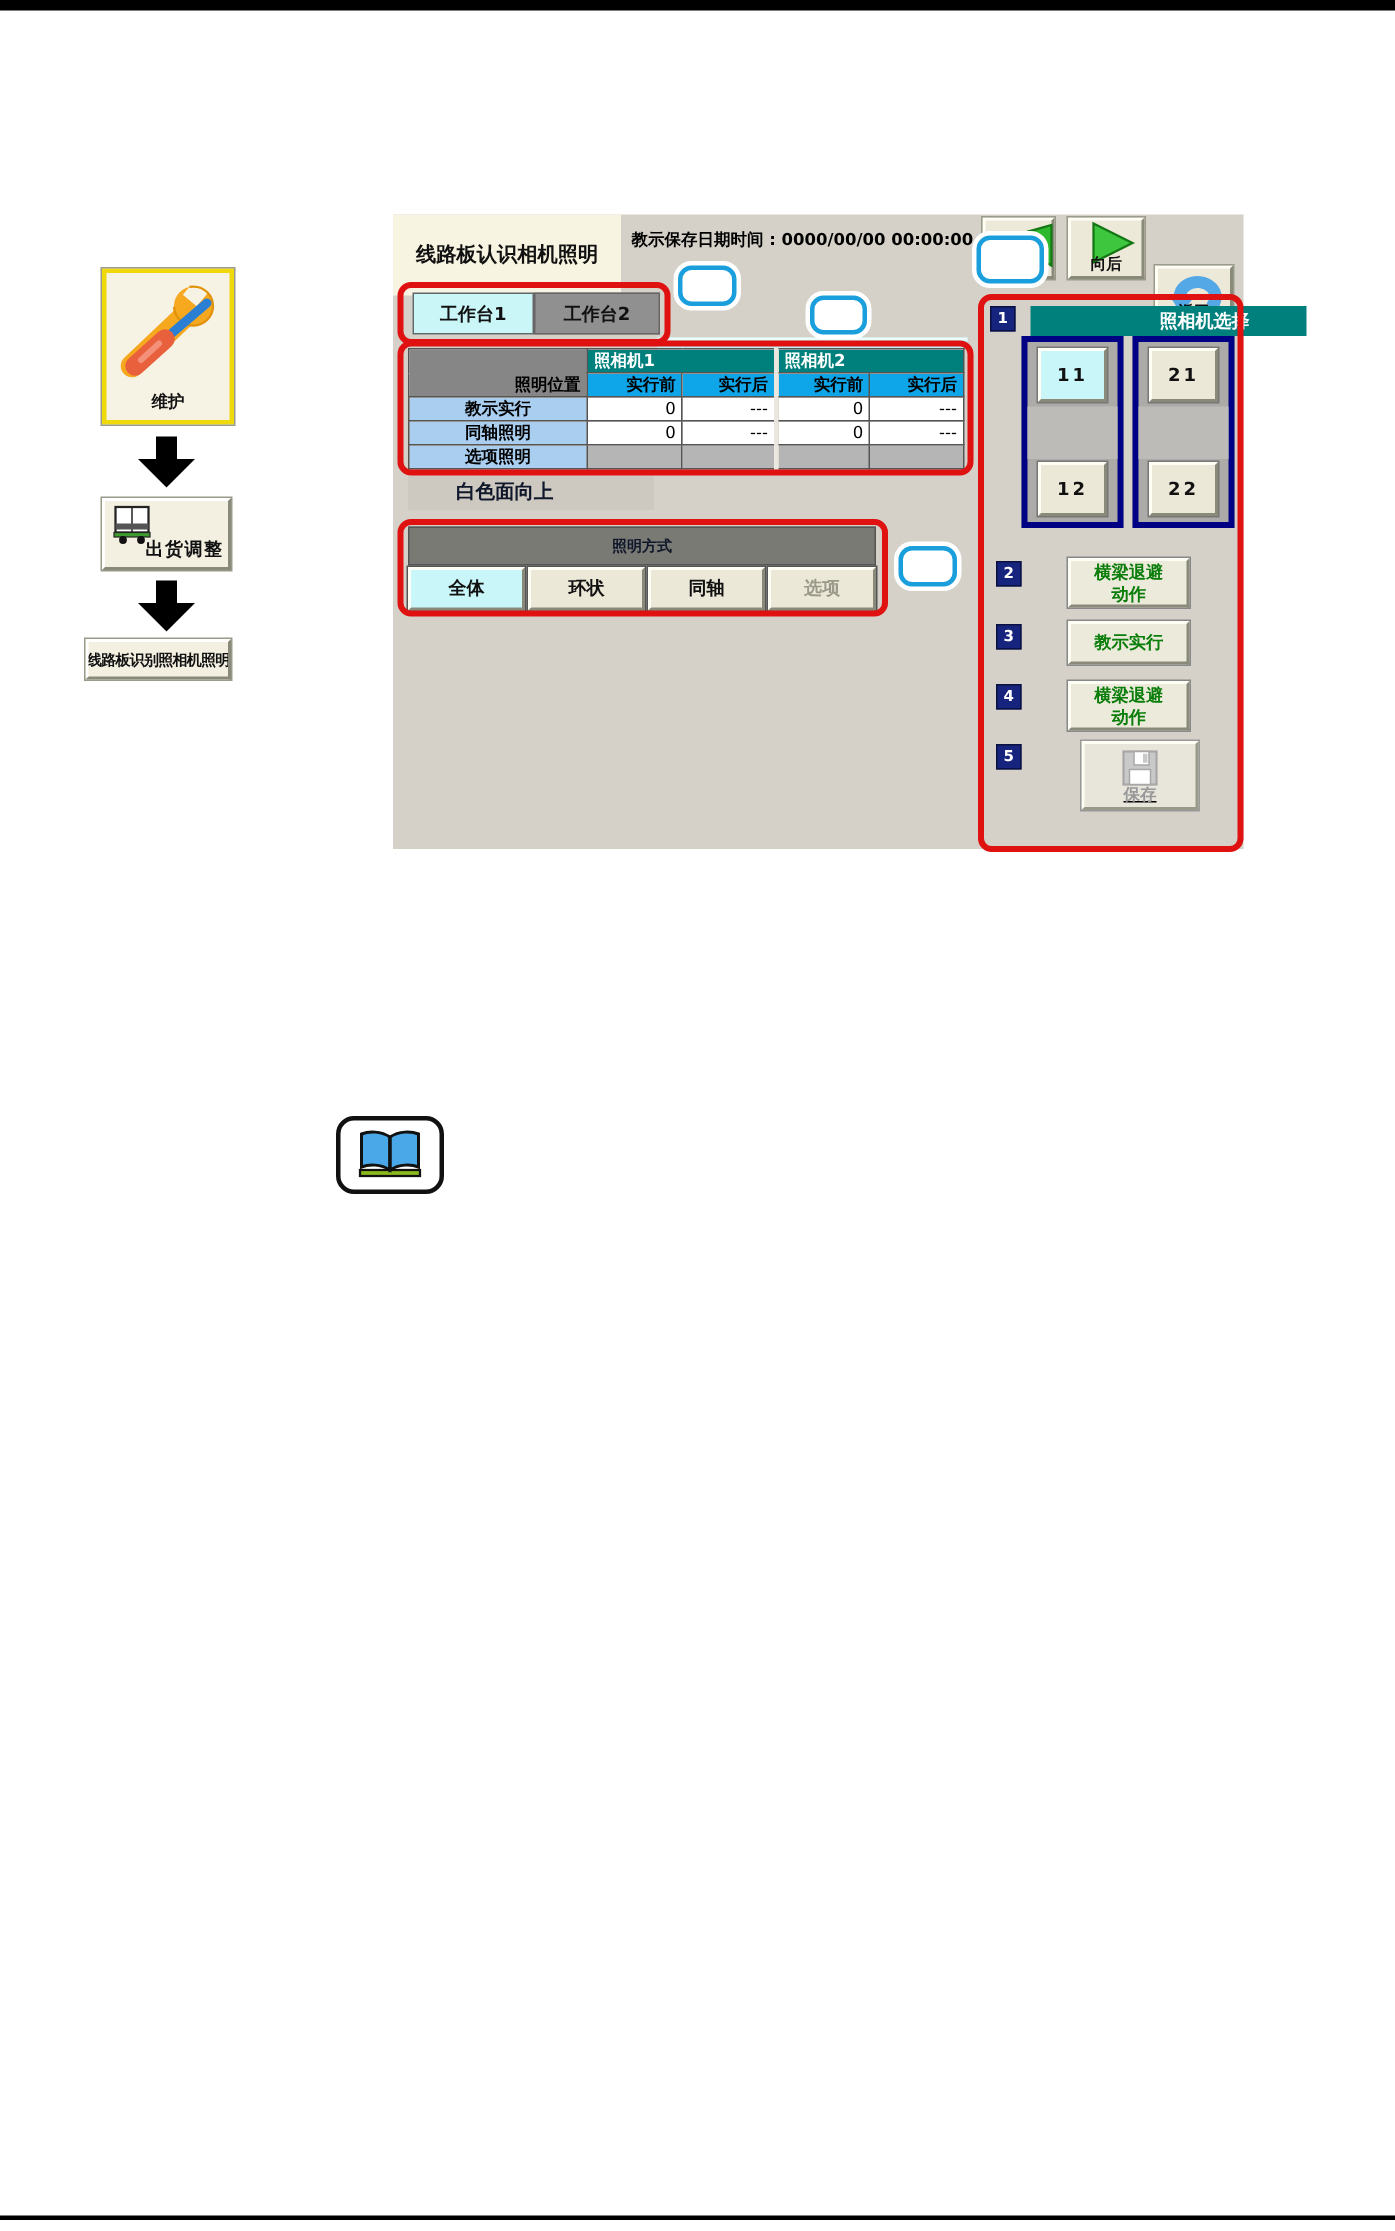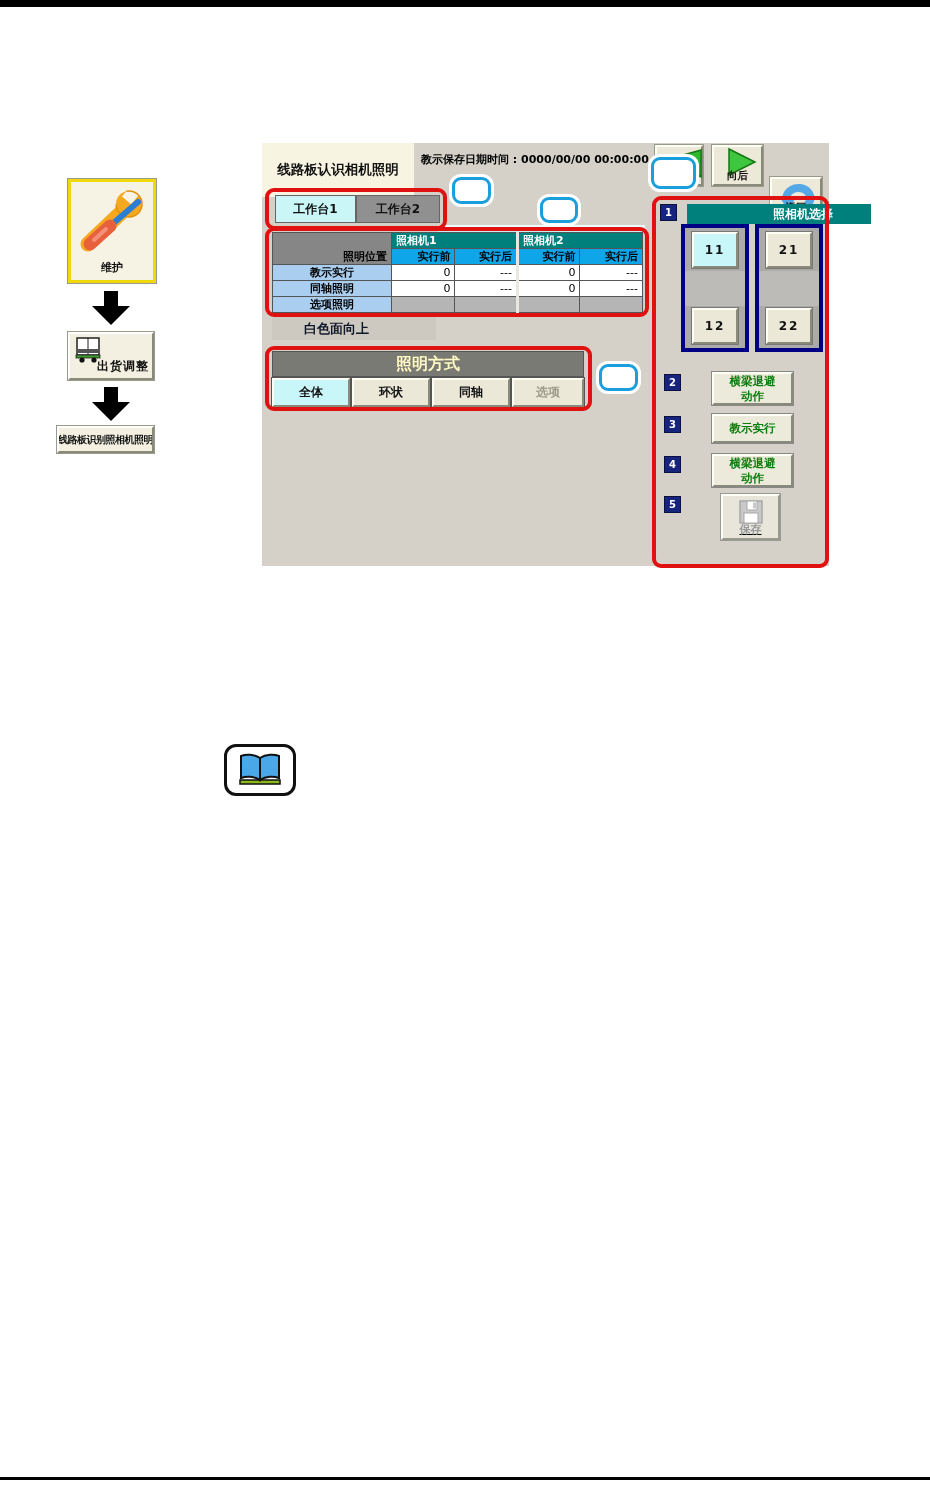--- a/index.html
+++ b/index.html
@@ -42,21 +42,21 @@
   .cell-corner{background:#868686;color:#000;text-align:right;vertical-align:bottom;font-weight:bold;}
   .cell-teal{background:#00807d;color:#fff;text-align:left;font-weight:bold;}
   .cell-sub{background:#0ea5e9;color:#000;text-align:right;font-weight:bold;}
   .cell-rowlabel{background:#a9cef0;color:#000;text-align:center;font-weight:bold;}
   .cell-val{background:#fff;color:#000;text-align:right;font-weight:normal;}
   .cell-dis{background:#b5b5b5;}
   .campsep{border-left:3px solid #e9e7e0 !important;}
 
   .note-bar{left:10px;top:174px;width:164px;height:23px;background:#cdc9c0;font-size:13px;font-weight:bold;color:#0f172a;line-height:23px;padding-left:32px;box-sizing:border-box;}
 
-  .mode-header{left:10px;top:208px;width:312px;height:26px;background:#7a7a74;border:1px solid #555;box-sizing:border-box;color:#fef9c3;font-size:16px;font-weight:bold;display:flex;align-items:center;justify-content:center;}
+  .mode-header{left:10px;top:208px;width:312px;height:26px;background:#7a7a74;border:1px solid #555;box-sizing:border-box;color:#0f172a;font-size:10px;font-weight:bold;display:flex;align-items:center;justify-content:center;}
   .modebtn{top:235px;height:29px;border:2px solid;border-color:#fffef5 #8a8a7a #8a8a7a #fffef5;outline:1px solid #555;box-sizing:border-box;background:#ece8d8;display:flex;align-items:center;justify-content:center;font-size:12px;font-weight:bold;color:#111;z-index:2;}
   .modebtn.sel{background:#c9f6f8;}
   .modebtn.dis{color:#9a9a8a;}
 
   .badge{width:17px;height:17px;background:#16247e;border:1px solid #0a1140;box-sizing:border-box;color:#fff;font-size:10px;font-weight:bold;display:flex;align-items:center;justify-content:center;z-index:4;}
   .teal-hdr{background:#00807d;color:#fff;font-size:12px;font-weight:bold;display:flex;align-items:center;justify-content:center;}
   .cam-col{width:68px;height:128px;border:4px solid #000085;box-sizing:border-box;background:#adaba8;}
   .cam-mid{position:absolute;left:0;top:43px;width:100%;height:35px;background:#bdbbb7;}
   .cam-btn{position:absolute;left:7px;width:46px;height:36px;background:#ece8d8;border:2px solid;border-color:#fffef5 #8a8a7a #8a8a7a #fffef5;outline:1px solid #777;box-sizing:border-box;display:flex;align-items:center;justify-content:center;font-size:12px;font-weight:bold;letter-spacing:2px;color:#111;}
   .cam-btn.sel{background:#c9f6f8;}
@@ -265,21 +265,21 @@
       <span>4</span>
     </div>
   <div class="abs stepbtn" style="left:450px;top:311px;width:81px;height:33px;">
     <span>横梁退避</span>
     <span>动作</span>
   </div>
 
   <div class="abs badge" style="left:402px;top:353px;">
       <span>5</span>
     </div>
-  <div class="abs savebtn" style="left:459px;top:351px;width:59px;height:46px;text-decoration:underline;">
+  <div class="abs savebtn" style="left:459px;top:351px;width:78px;height:46px;text-decoration:underline;">
     <svg width="26" height="26" viewBox="0 0 26 26">
       <rect x="2" y="2" width="22" height="22" fill="#c9c9c9" stroke="#a8a8a8" stroke-width="1.5"></rect>
       <rect x="9" y="2" width="10" height="9" fill="#ffffff" stroke="#a8a8a8" stroke-width="1"></rect>
       <rect x="15" y="3.5" width="3" height="6" fill="#c9c9c9"></rect>
       <rect x="6" y="14" width="14" height="10" fill="#ffffff" stroke="#a8a8a8" stroke-width="1"></rect>
     </svg>
     <div class="lbl">保存</div>
   </div>
 
 </div>

